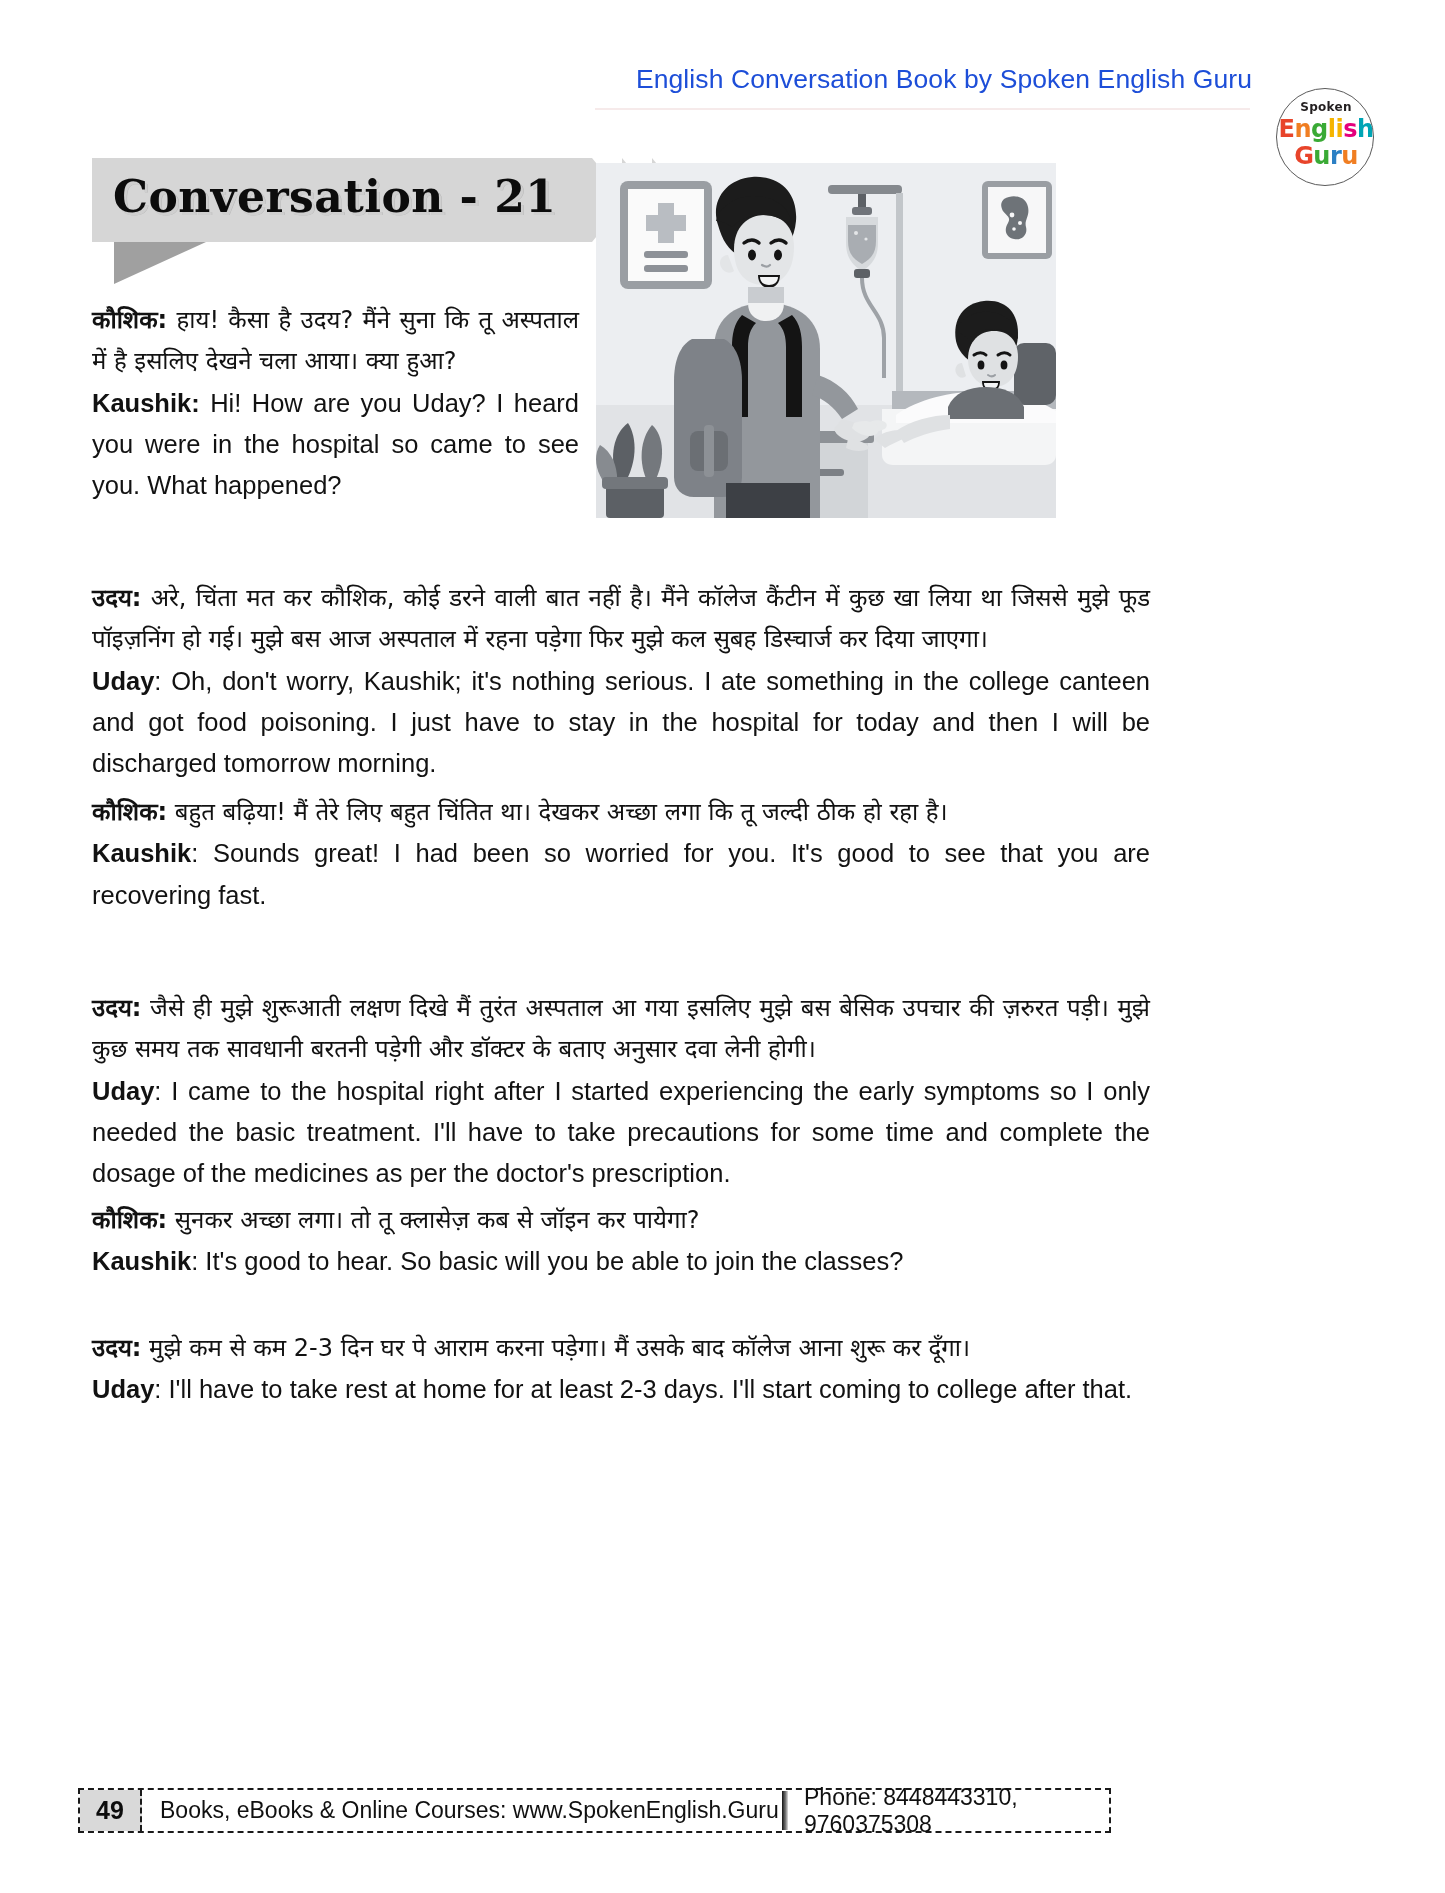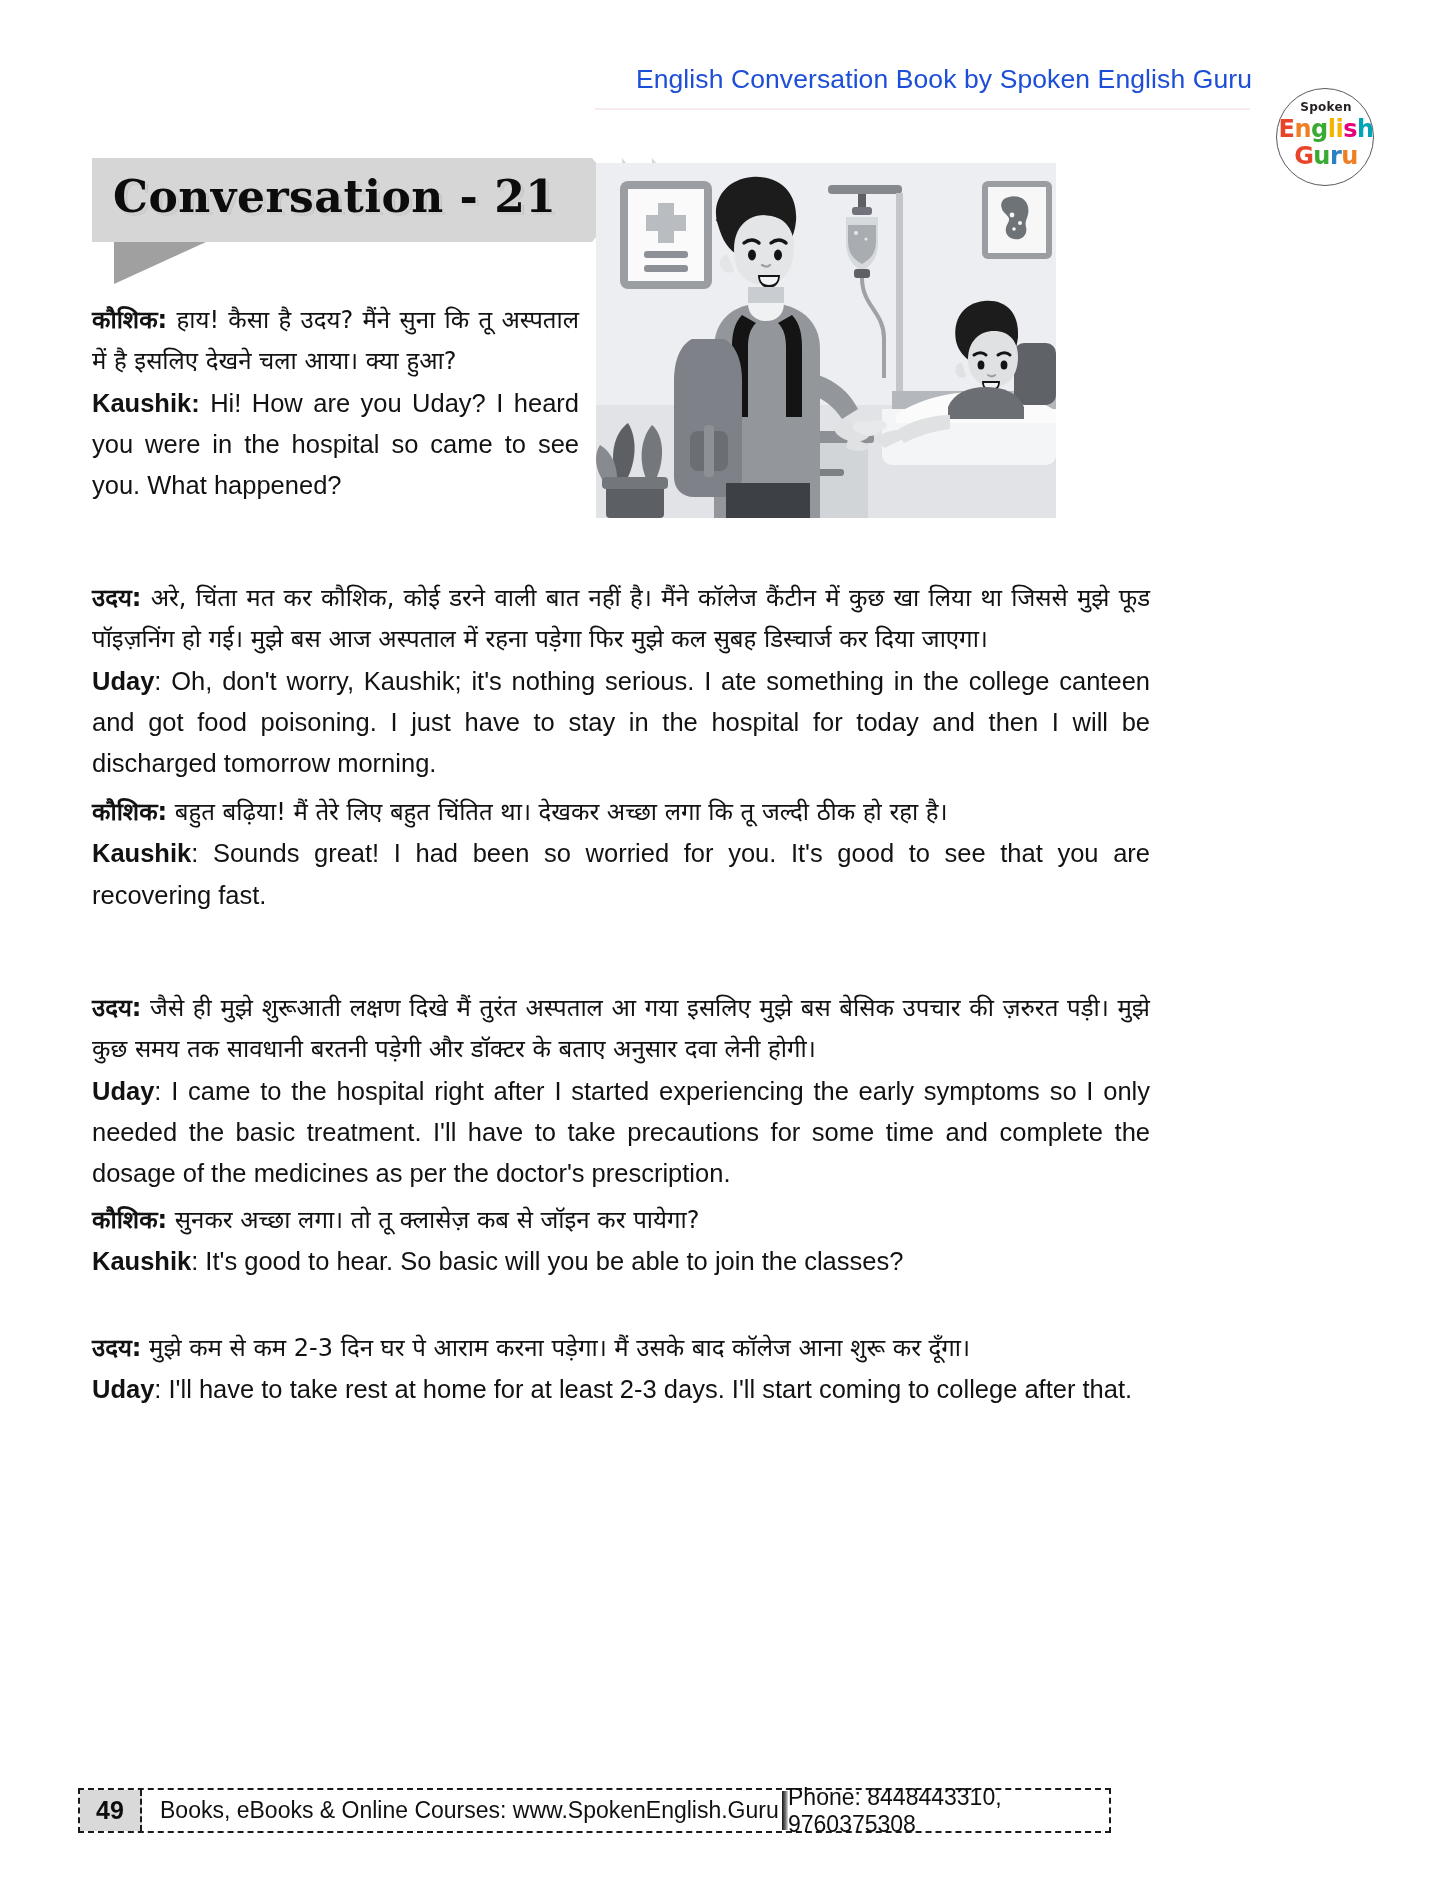--- a/index.html
+++ b/index.html
@@ -220,20 +220,21 @@
   }
   .footer-sep {
     width: 6px;
     background: linear-gradient(to right, #111 0%, #777 60%, #ddd 100%);
     margin: 1px 0;
   }
   .footer-right {
     flex: 1;
     display: flex;
     align-items: center;
+    padding-left: 16px;
     font-size: 23px;
     color: #101010;
     box-sizing: border-box;
   }
 </style>
 </head>
 <body>
 
 <div class="header">
   <div class="header-title">English Conversation Book by Spoken English Guru</div>

